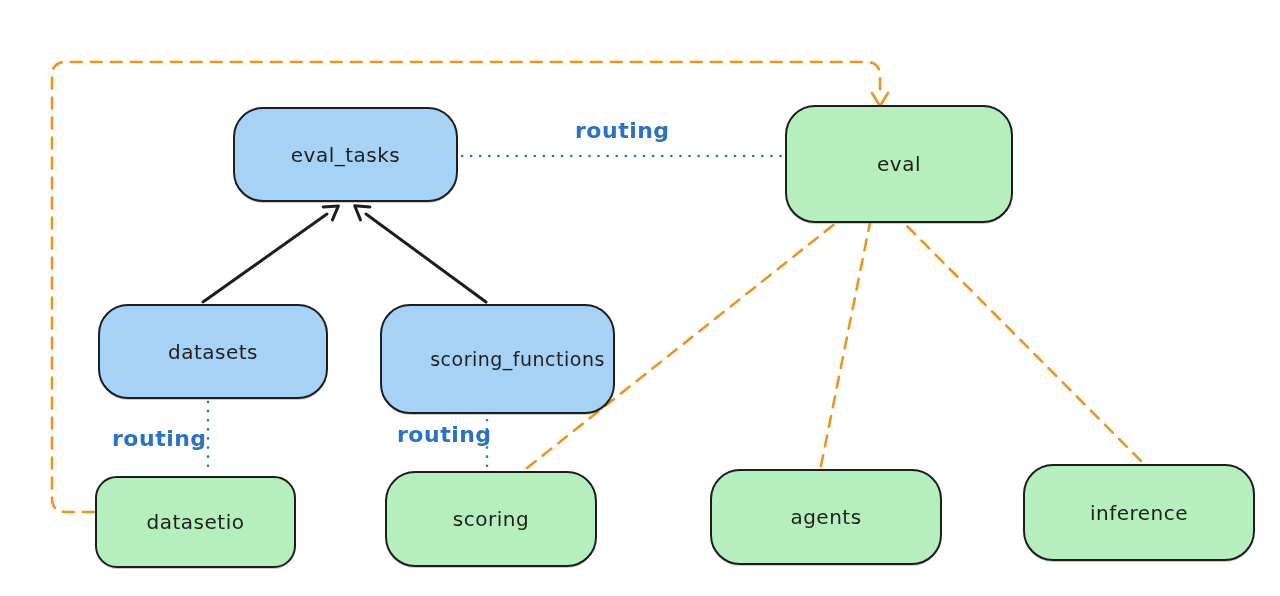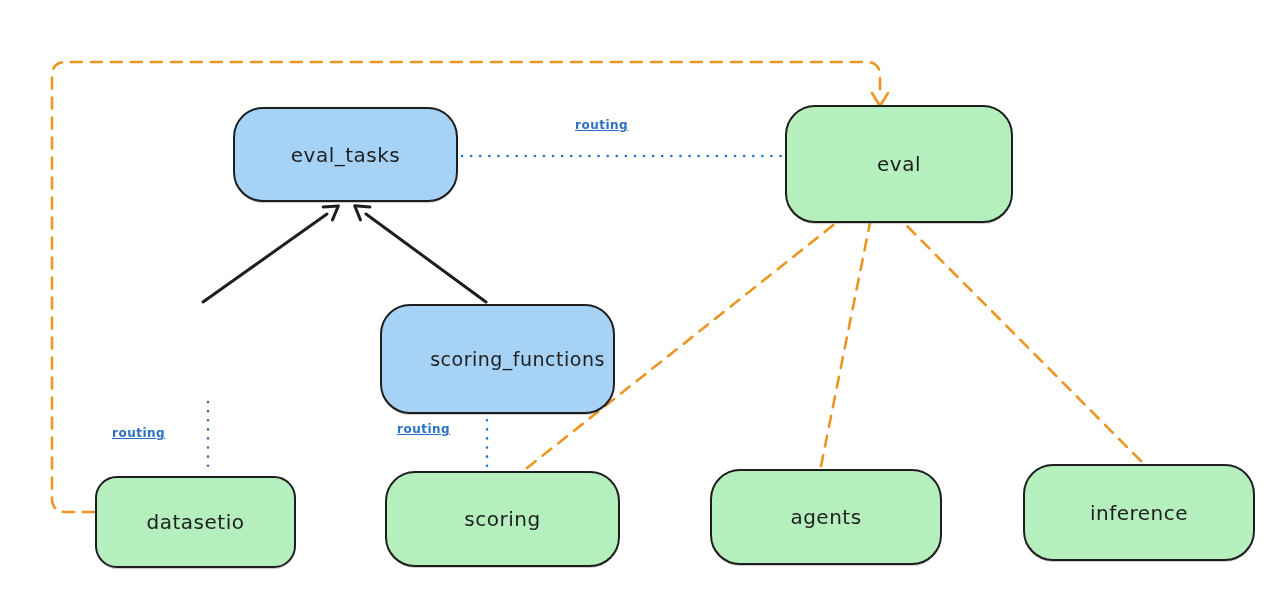--- a/index.html
+++ b/index.html
@@ -40,32 +40,31 @@
     box-shadow: 0 2px 0 -1px rgba(110,110,110,0.35);
   }
   .node.blue  { background: var(--node-blue-fill); }
   .node.green { background: var(--node-green-fill); }
 
   .n-eval-tasks        { left: 233px; top: 107px; width: 225px; height: 95px; text-align: right; }
   .n-eval              { left: 785px; top: 105px; width: 228px; height: 118px; }
   .n-datasets          { left:  98px; top: 304px; width: 230px; height: 95px; }
   .n-scoring-functions { left: 380px; top: 304px; width: 235px; height: 110px; font-size: 19px; padding-left: 40px; }
   .n-datasetio         { left:  95px; top: 476px; width: 201px; height: 92px; border-radius: 22px; }
-  .n-scoring           { left: 385px; top: 471px; width: 235px; height: 96px; }
+  .n-scoring           { left: 385px; top: 471px; width: 212px; height: 96px; }
   .n-agents            { left: 710px; top: 469px; width: 232px; height: 96px; }
   .n-inference         { left: 1023px; top: 464px; width: 232px; height: 97px; }
 
   .edge-label {
     position: absolute;
     color: var(--routing-blue);
-    font-size: 12px;
+    font-size: 22px;
     font-weight: 600;
     letter-spacing: 0.5px;
-    text-align: left;
-    text-decoration: underline;
+    text-align: right;
   }
   .l-top    { left: 575px; top: 118px; width: 90px; }
   .l-left   { left: 112px; top: 426px; width: 90px; }
   .l-middle { left: 397px; top: 422px; width: 90px; }
 </style>
 </head>
 <body>
 
 <div class="canvas">
 
@@ -91,20 +90,23 @@
     <path d="M821,466 L871,218" fill="none" style="stroke: var(--edge-orange)" stroke-width="2.6" stroke-linecap="round" stroke-dasharray="11 9" marker-end="url(#arrow-orange)"></path>
     <path d="M1141,461 L897,216" fill="none" style="stroke: var(--edge-orange)" stroke-width="2.6" stroke-linecap="round" stroke-dasharray="11 9" marker-end="url(#arrow-orange)"></path>
   </svg>
 
   <div class="node blue n-eval-tasks">
     <span>eval_tasks</span>
   </div>
   <div class="node green n-eval">
     <span>eval</span>
   </div>
+  <div class="node blue n-datasets">
+    <span>datasets</span>
+  </div>
   <div class="node blue n-scoring-functions">
     <span>scoring_functions</span>
   </div>
   <div class="node green n-datasetio">
     <span>datasetio</span>
   </div>
   <div class="node green n-scoring">
     <span>scoring</span>
   </div>
   <div class="node green n-agents">

